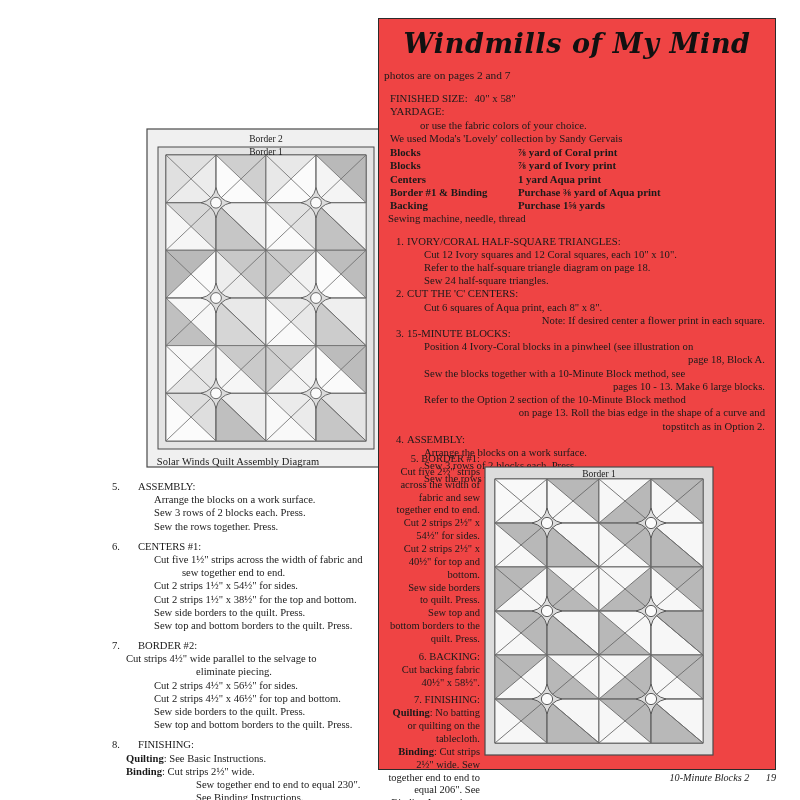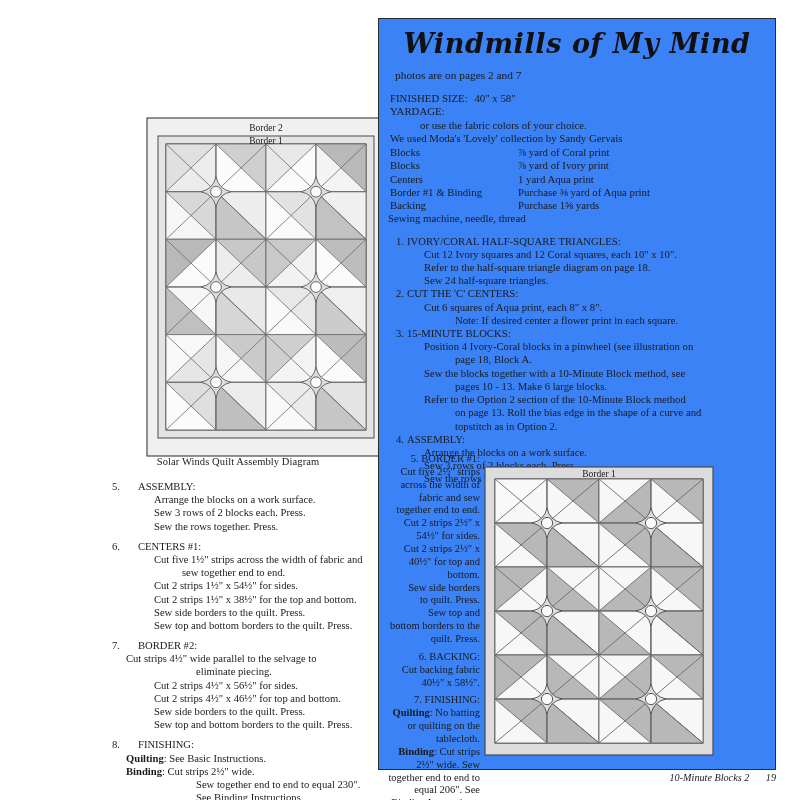--- a/index.html
+++ b/index.html
@@ -12,69 +12,69 @@
     overflow:hidden;
     position:relative;
   }
   .page{position:absolute;inset:0;}
 
   
   #left-column{
     position:absolute;left:0;top:0;width:372px;height:800px;
   }
   #left-diagram-wrap{
-    position:absolute;left:118px;top:117px;width:240px;height:315px;padding-left:28px;
+    position:absolute;left:118px;top:128px;width:240px;height:315px;padding-left:28px;
   }
   #left-caption{
     position:absolute;left:118px;top:456px;width:240px;
     text-align:center;font-size:10.5px;letter-spacing:.1px;
   }
   #left-instructions{
     position:absolute;left:112px;top:480px;width:255px;
     font-size:10.6px;line-height:1.245;
   }
 
   
   #right-panel{
     position:absolute;left:378px;top:18px;width:398px;height:752px;
-    border:1px solid #2b2b2b;background:#3b82f6;box-sizing:border-box;
+    border:1px solid #2b2b2b;background:#ef4444;box-sizing:border-box;
   }
   #title{
     text-align:center;font-size:27px;line-height:1;
     margin:11px 0 0 0;
     font-family:"DejaVu Serif", serif;
     font-style:italic;font-weight:700;
     letter-spacing:.6px;
     color:#111;
   }
   #photos-line{
-    margin:12px 0 0 16px;font-size:11.4px;
+    margin:12px 0 0 5px;font-size:11.4px;
   }
   #finished-block{
     margin:11px 0 0 11px;font-size:10.8px;line-height:1.23;
   }
   table#yardage{
     margin:1px 0 0 11px;border-collapse:collapse;font-size:10.8px;
   }
-  table#yardage td{padding:0 0 0 0;line-height:1.23;vertical-align:top;}
+  table#yardage td{padding:0 0 0 0;line-height:1.23;vertical-align:top;font-weight:bold;}
   table#yardage td.lbl{width:128px;}
   #notions{margin:0 0 0 9px;font-size:10.8px;line-height:1.23;}
 
   ol#steps{
     margin:9px 0 0 0;padding:0 10px 0 28px;
     font-size:10.7px;line-height:1.235;
     list-style:none;
   }
   ol#steps > li{position:relative;margin:0 0 0 0;}
   ol#steps > li .num{
     position:absolute;left:-20px;top:0;width:17px;text-align:right;
   }
   ol#steps > li .hd{font-weight:400;}
   ol#steps .sub{margin-left:17px;display:block;}
-  ol#steps .sub2{margin-left:48px;display:block;}
+  ol#steps .sub2{margin-left:48px;display:block;text-align:right;}
 
   
   #lower-right{
     position:absolute;left:0;top:434px;width:398px;height:318px;
   }
   #lr-text{
     position:absolute;left:9px;top:0;width:92px;
     font-size:10.5px;line-height:1.225;
   }
   #lr-text .step{margin-bottom:0px;text-align:right;}

